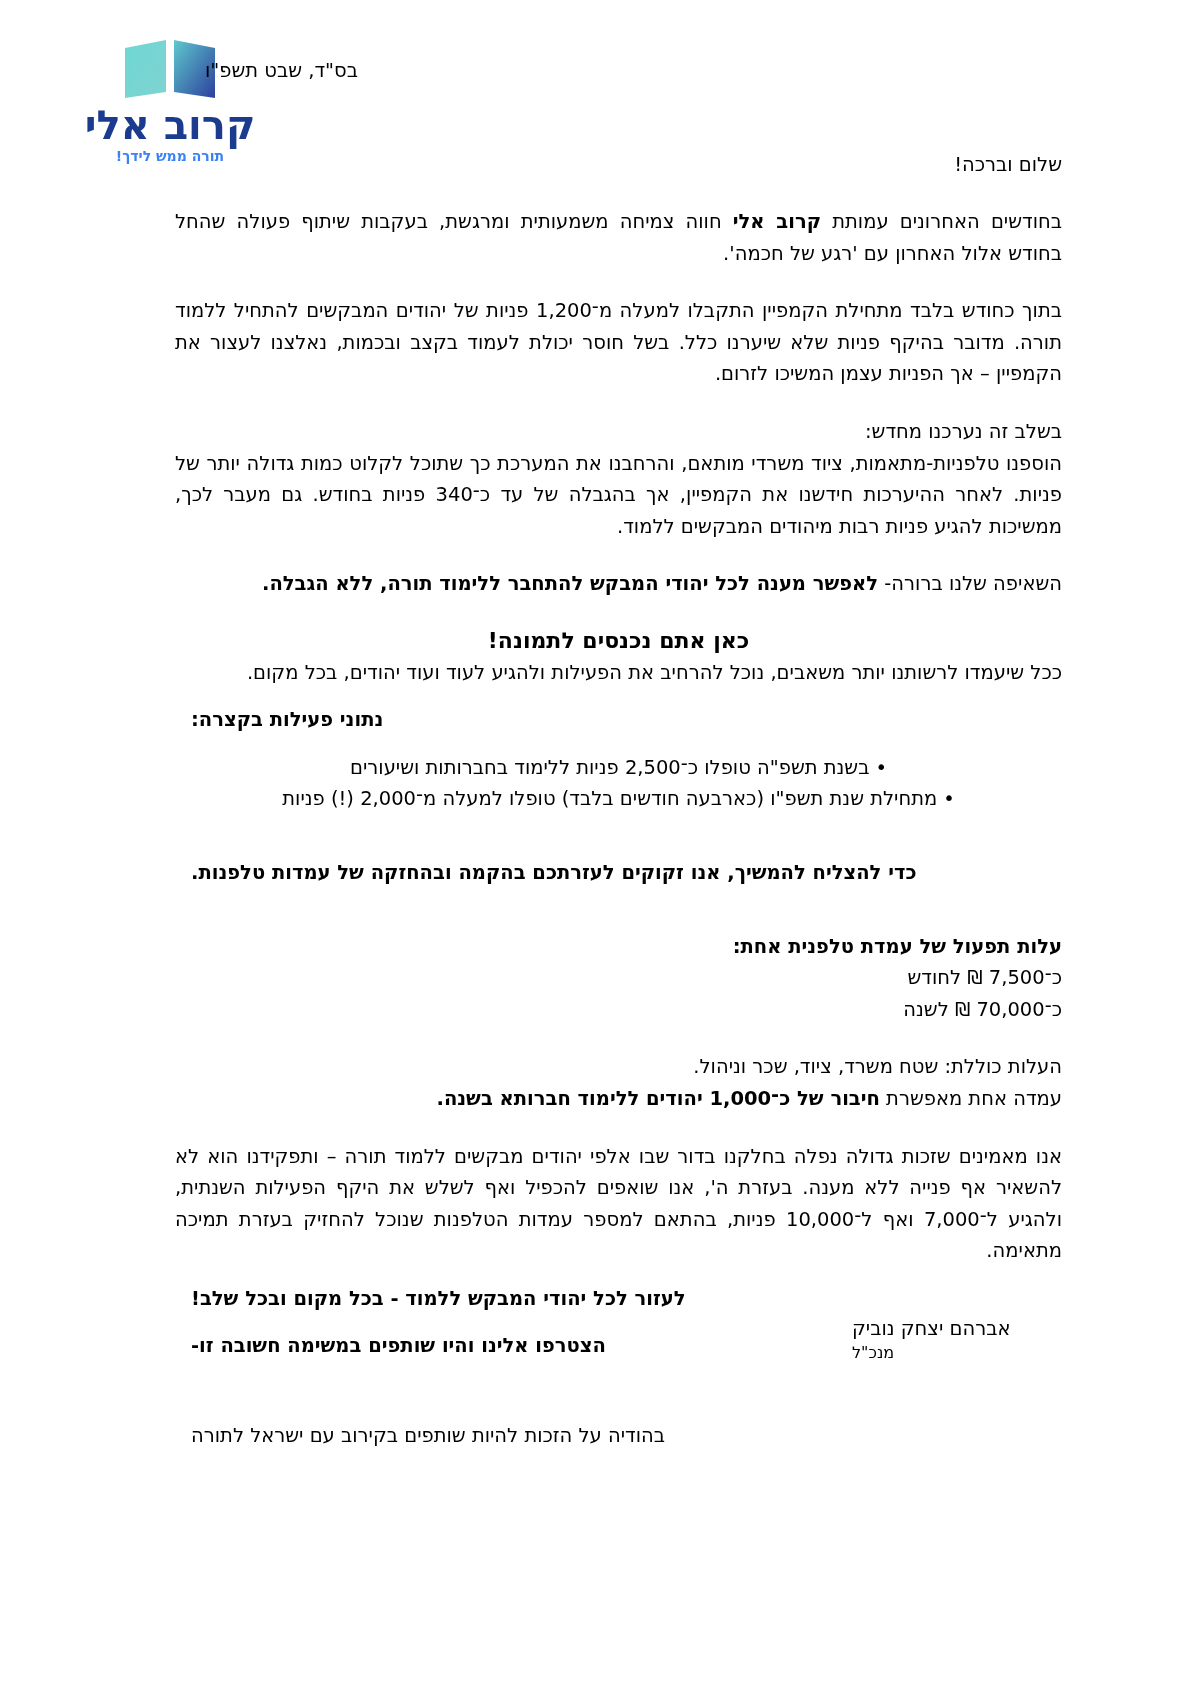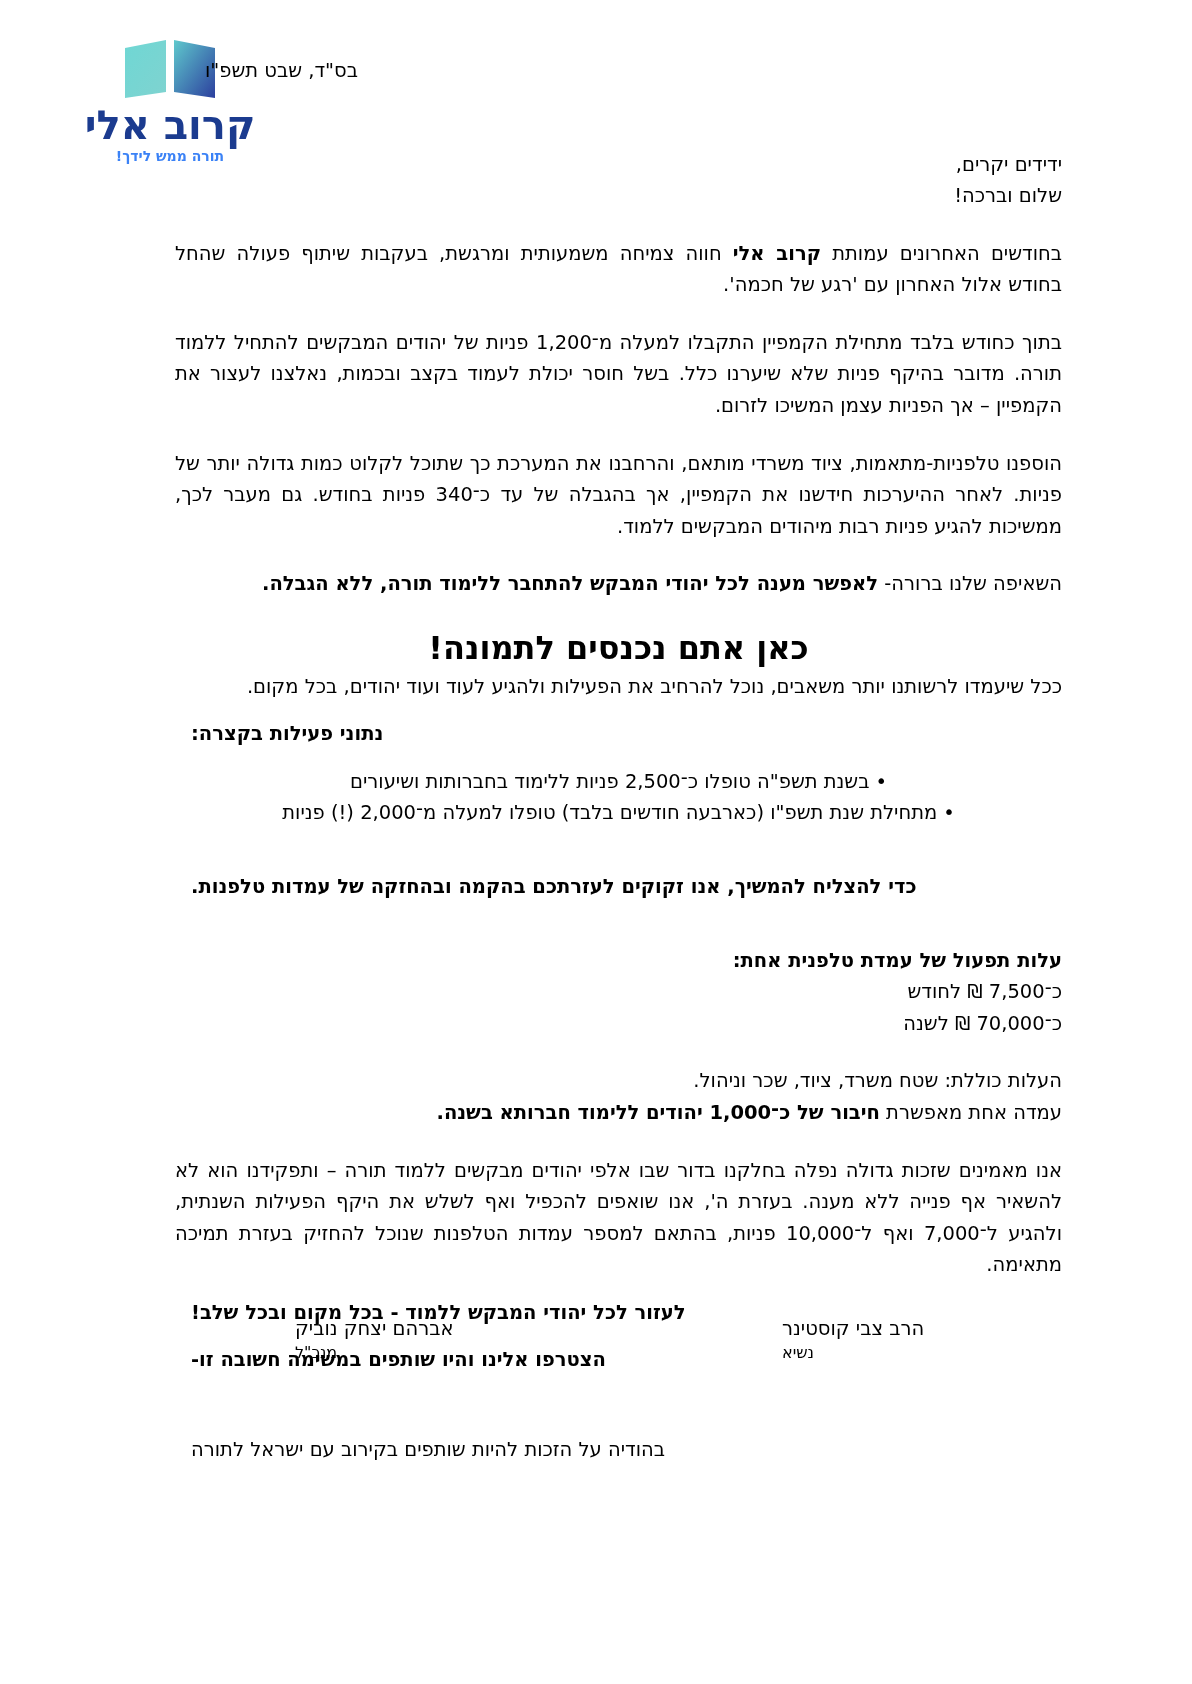--- a/index.html
+++ b/index.html
@@ -80,21 +80,21 @@
     text-align: justify;
     text-justify: inter-word;
   }
   p.center {
     margin: 16px;
     text-align: left;
   }
   .b { font-weight: bold; }
 
   .headline {
-    font-size: 32px;
+    font-size: 22px;
     font-weight: bold;
     text-align: center;
     margin: 0;
     line-height: 1.4;
   }
 
   ul.bullets {
     list-style: none;
     margin: 0;
     padding: 0;
@@ -155,33 +155,33 @@
     <div class="logo-wordmark">קרוב אלי</div>
     <div class="logo-tagline">תורה ממש לידך!</div>
   </div>
 
   <div class="doc">
 
     <p class="date-line">בס"ד, שבט תשפ"ו</p>
 
     <div class="spacer-lg"></div>
 
-    <p class="blk">ידידים יקרים,</p>
     <p class="blk">שלום וברכה!</p>
 
     <div class="spacer-md"></div>
 
     <p class="just"><span>בחודשים האחרונים עמותת </span><span class="b">קרוב אלי</span><span> חווה צמיחה משמעותית ומרגשת, בעקבות שיתוף פעולה שהחל בחודש אלול האחרון עם 'רגע של חכמה'.</span></p>
 
     <div class="spacer-md"></div>
 
     <p class="just">בתוך כחודש בלבד מתחילת הקמפיין התקבלו למעלה מ־1,200 פניות של יהודים המבקשים להתחיל ללמוד תורה. מדובר בהיקף פניות שלא שיערנו כלל. בשל חוסר יכולת לעמוד בקצב ובכמות, נאלצנו לעצור את הקמפיין – אך הפניות עצמן המשיכו לזרום.</p>
 
     <div class="spacer-md"></div>
 
+    <p class="blk">בשלב זה נערכנו מחדש:</p>
     <p class="just">הוספנו טלפניות-מתאמות, ציוד משרדי מותאם, והרחבנו את המערכת כך שתוכל לקלוט כמות גדולה יותר של פניות. לאחר ההיערכות חידשנו את הקמפיין, אך בהגבלה של עד כ־340 פניות בחודש. גם מעבר לכך, ממשיכות להגיע פניות רבות מיהודים המבקשים ללמוד.</p>
 
     <div class="spacer-md"></div>
 
     <p class="blk"><span>השאיפה שלנו ברורה- </span><span class="b">לאפשר מענה לכל יהודי המבקש להתחבר ללימוד תורה, ללא הגבלה.</span></p>
 
     <div class="spacer-md"></div>
 
     <p class="headline">כאן אתם נכנסים לתמונה!</p>
 
@@ -216,23 +216,19 @@
     <p class="center b">לעזור לכל יהודי המבקש ללמוד - בכל מקום ובכל שלב!</p>
     <p class="center b">הצטרפו אלינו והיו שותפים במשימה חשובה זו-</p>
 
     <div class="spacer-md"></div>
 
     <p class="center">בהודיה על הזכות להיות שותפים בקירוב עם ישראל לתורה</p>
 
   </div>
 
   <div class="signatures">
-    <div class="sig sig-right">
-      <div class="name">הרב צבי קוסטינר</div>
-      <div class="role">נשיא</div>
-    </div>
     <div class="sig sig-left">
       <div class="name">אברהם יצחק נוביק</div>
       <div class="role">מנכ"ל</div>
     </div>
   </div>
 
 </div>
 
 </body></html>

